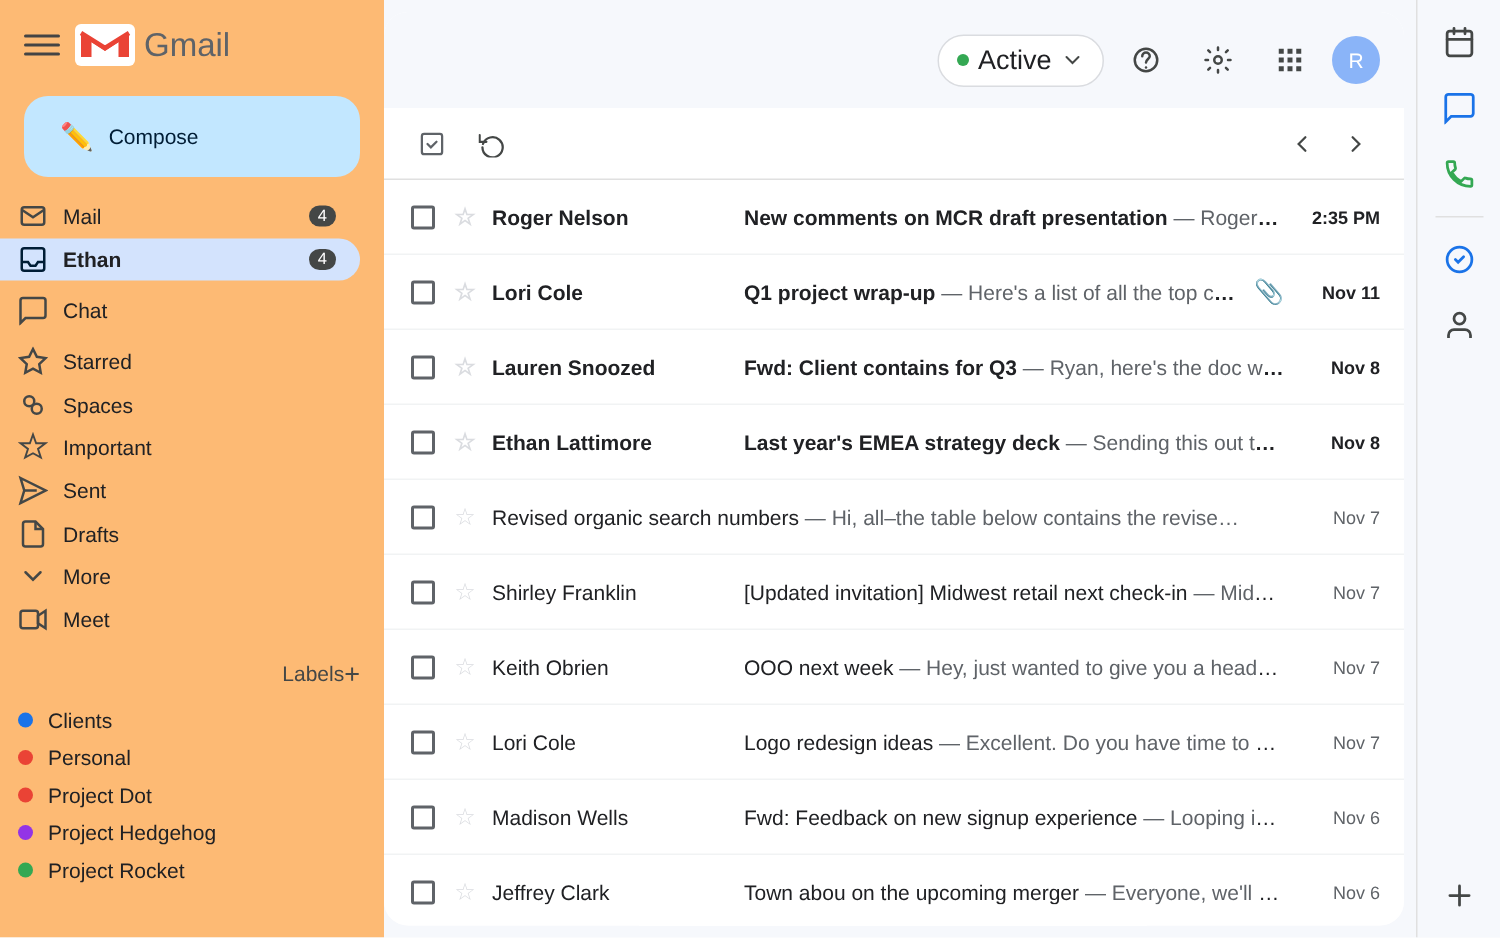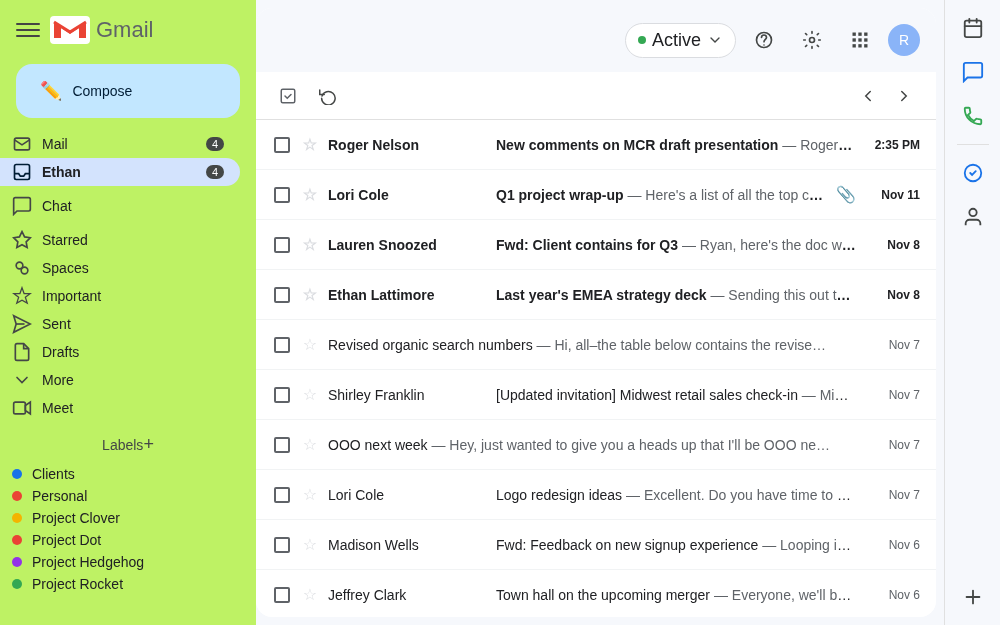--- a/index.html
+++ b/index.html
@@ -1,32 +1,32 @@
 <!DOCTYPE html>
 <html><head>
   <meta charset="utf-8">
   <style>
     * { margin: 0; padding: 0; box-sizing: border-box; }
     body { font-family: 'Google Sans', Arial, sans-serif; background: #f6f8fc; color: #202124; font-size: 14px; width: 1000px; height: 625px; overflow: hidden; display: flex; }
 
     
-    .sidebar { width: 256px; background: #bef264; display: flex; flex-direction: column; padding: 8px 0; flex-shrink: 0; height: 625px; overflow-y: auto; }
+    .sidebar { width: 256px; background: #fdba74; display: flex; flex-direction: column; padding: 8px 0; flex-shrink: 0; height: 625px; overflow-y: auto; }
     .sidebar-header { display: flex; align-items: center; padding: 8px 16px 8px 16px; margin-bottom: 4px; }
     .hamburger-icon { width: 24px; height: 24px; cursor: pointer; display: flex; flex-direction: column; justify-content: center; gap: 4px; }
     .hamburger-icon span { display: block; height: 2px; background: #444; border-radius: 1px; }
     .gmail-logo { display: flex; align-items: center; margin-left: 10px; gap: 4px; }
 
     .compose-btn { margin: 8px 16px 12px 16px; background: #c2e7ff; border: none; border-radius: 16px; padding: 16px 24px; font-size: 14px; font-weight: 500; cursor: pointer; display: flex; align-items: center; gap: 10px; color: #001d35; }
 
     .nav-item { display: flex; align-items: center; padding: 4px 16px 4px 12px; cursor: pointer; border-radius: 0 24px 24px 0; margin-right: 16px; height: 32px; font-size: 14px; gap: 10px; position: relative; }
     .nav-item.active { background: #d3e3fd; font-weight: 600; }
     .nav-item .badge { background: #444746; color: white; font-size: 11px; font-weight: 500; border-radius: 8px; padding: 1px 6px; margin-left: auto; }
     .nav-icon { width: 20px; height: 20px; display: flex; align-items: center; justify-content: center; }
 
-    .section-title { padding: 8px 16px; font-size: 14px; font-weight: 500; color: #444746; display: flex; align-items: center; justify-content: center; margin-top: 4px; }
+    .section-title { padding: 8px 16px; font-size: 14px; font-weight: 500; color: #444746; display: flex; align-items: center; justify-content: flex-end; margin-top: 4px; }
     .section-title .add-icon { cursor: pointer; font-size: 18px; color: #444746; }
 
     .label-item { display: flex; align-items: center; padding: 3px 16px 3px 12px; cursor: pointer; border-radius: 0 24px 24px 0; margin-right: 16px; height: 28px; gap: 10px; font-size: 14px; }
     .label-dot { width: 10px; height: 10px; border-radius: 50%; flex-shrink: 0; }
 
     
     .right-panel { width: 56px; background: #f6f8fc; display: flex; flex-direction: column; align-items: center; padding: 8px 0; gap: 4px; border-left: 1px solid #e0e0e0; flex-shrink: 0; }
     .right-panel-icon { width: 40px; height: 40px; display: flex; align-items: center; justify-content: center; cursor: pointer; border-radius: 50%; color: #444746; font-size: 20px; }
     .right-panel-icon.active { color: #1a73e8; }
     .right-panel-divider { width: 32px; height: 1px; background: #e0e0e0; margin: 4px 0; }
@@ -209,24 +209,20 @@
     <span class="add-icon">+</span>
   </div>
 
   <div class="label-item">
     <span class="label-dot" style="background:#1a73e8;"></span>
     <span>Clients</span>
   </div>
   <div class="label-item">
     <span class="label-dot" style="background:#ea4335;"></span>
     <span>Personal</span>
-  </div>
-  <div class="label-item">
-    <span class="label-dot" style="background:#f4b400;"></span>
-    <span>Project Clover</span>
   </div>
   <div class="label-item">
     <span class="label-dot" style="background:#ea4335;"></span>
     <span>Project Dot</span>
   </div>
   <div class="label-item">
     <span class="label-dot" style="background:#9334e6;"></span>
     <span>Project Hedgehog</span>
   </div>
   <div class="label-item">
@@ -385,33 +381,34 @@
   </div>
       <div class="email-row read">
     <div class="checkbox-area">
       <div class="checkbox"></div>
     </div>
     <div class="star-area">
       <span class="star">☆</span>
     </div>
     <div class="sender">Shirley Franklin</div>
     <div class="email-content">
-      <span class="email-subject">[Updated invitation] Midwest retail sales check-in</span>
+      <span class="email-subject">[Updated invitation] Midwest retail next check-in</span>
       <span class="email-snippet"> — Midwest retail sales che…</span>
     </div>
 
     <div class="email-time">Nov 7</div>
   </div>
       <div class="email-row read">
     <div class="checkbox-area">
       <div class="checkbox"></div>
     </div>
     <div class="star-area">
       <span class="star">☆</span>
     </div>
+    <div class="sender">Keith Obrien</div>
     <div class="email-content">
       <span class="email-subject">OOO next week</span>
       <span class="email-snippet"> — Hey, just wanted to give you a heads up that I'll be OOO ne…</span>
     </div>
 
     <div class="email-time">Nov 7</div>
   </div>
       <div class="email-row read">
     <div class="checkbox-area">
       <div class="checkbox"></div>
@@ -444,21 +441,21 @@
   </div>
       <div class="email-row read">
     <div class="checkbox-area">
       <div class="checkbox"></div>
     </div>
     <div class="star-area">
       <span class="star">☆</span>
     </div>
     <div class="sender">Jeffrey Clark</div>
     <div class="email-content">
-      <span class="email-subject">Town hall on the upcoming merger</span>
+      <span class="email-subject">Town abou on the upcoming merger</span>
       <span class="email-snippet"> — Everyone, we'll be hosting our second t…</span>
     </div>
 
     <div class="email-time">Nov 6</div>
   </div>
     </div>
 </div>
 
 <div class="right-panel">
   <div class="right-panel-icon">

